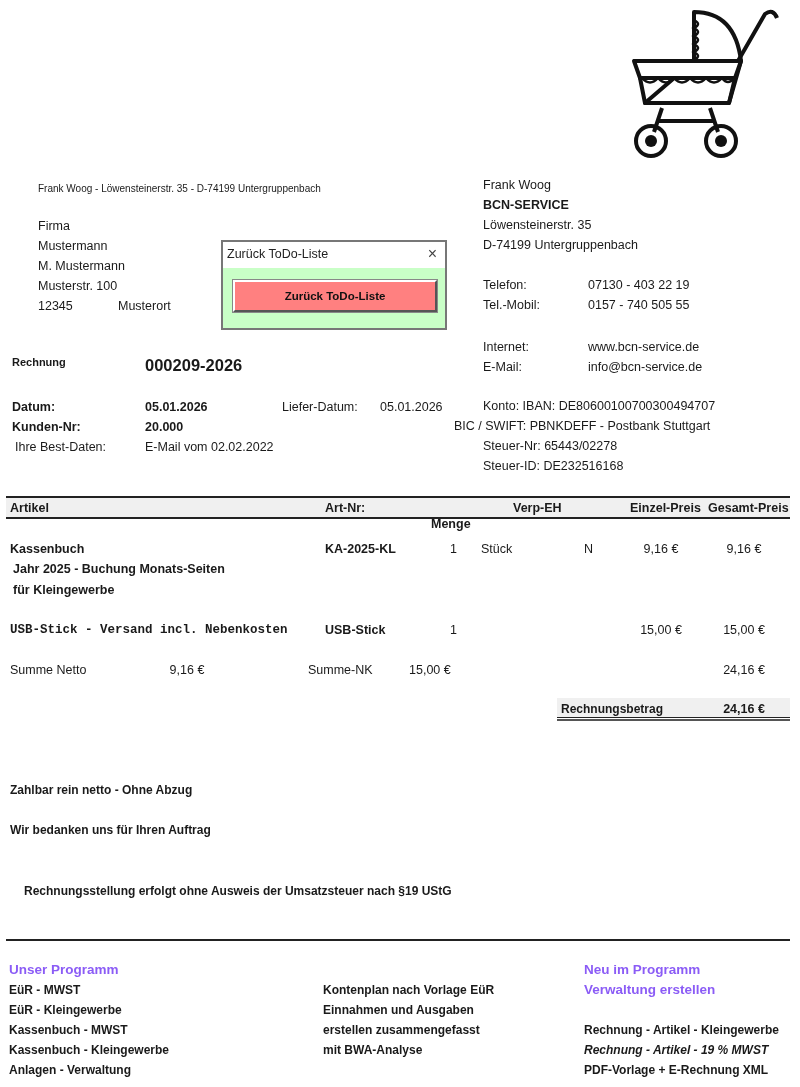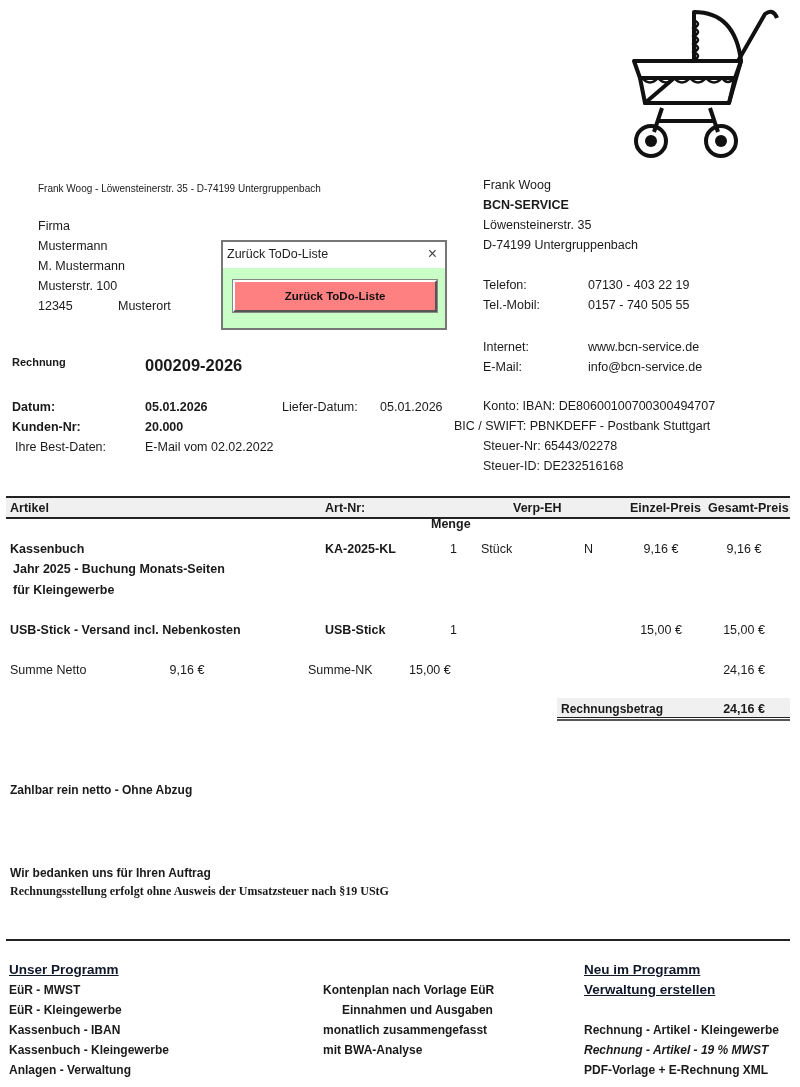--- a/index.html
+++ b/index.html
@@ -6,21 +6,21 @@
   html, body { width: 800px; height: 1087px; background: #ffffff; overflow: hidden; }
   body { position: relative; font-family: "Liberation Sans", "DejaVu Sans", sans-serif; color: #1a1a1a; font-size: 12.5px; }
   .abs { position: absolute; white-space: nowrap; }
   .b { font-weight: bold; }
   .r { text-align: center; }
   .logo { position: absolute; left: 625px; top: 8px; width: 160px; height: 155px; }
   .sender-line { font-size: 10px; }
   .line { position: absolute; background: #222; }
   .hdr-bg { position: absolute; left: 6px; top: 498px; width: 784px; height: 20px; background: #f0f0f0; }
   .total-bg { position: absolute; left: 557px; top: 698px; width: 233px; height: 19px; background: #f0f0f0; }
-  .red { color: #0f172a; font-weight: bold; font-size: 13.5px; text-decoration: underline; }
+  .red { color: #8b5cf6; font-weight: bold; font-size: 13.5px; }
   .foot { font-weight: bold; font-size: 12px; }
 
   
   .dialog { position: absolute; left: 221px; top: 240px; width: 226px; height: 90px; border: 2px solid #777; background: #c9ffc7; }
   .dialog-title { position: absolute; left: 0; top: 0; width: 222px; height: 26px; background: #ffffff; }
   .dialog-title-text { position: absolute; left: 4px; top: 5px; font-size: 12.5px; color: #222; }
   .dialog-close { position: absolute; right: 8px; top: 3px; font-size: 16px; color: #444; cursor: pointer; line-height: 18px; }
   .dialog-btn { position: absolute; left: 10px; top: 38px; width: 204px; height: 32px; background: #ff8080; border: 1px solid #666; border-right: 2px solid #555; border-bottom: 2px solid #555; border-top: 2px solid #fff; border-left: 2px solid #fff; font-weight: bold; font-size: 11.5px; color: #111; display: flex; align-items: center; justify-content: center; cursor: pointer; box-shadow: 0 0 0 1px #888; }
 </style>
 </head>
@@ -117,21 +117,21 @@
   <div class="abs b" style="left:13px; top:583px;">für Kleingewerbe</div>
   <div class="abs b" style="left:325px; top:542px;">KA-2025-KL</div>
   <div class="abs" style="left:450px; top:542px;">1</div>
   <div class="abs" style="left:481px; top:542px;">Stück</div>
   <div class="abs" style="left:584px; top:542px;">N</div>
   <div class="abs r" style="left:620px; width:82px; top:542px;">9,16 €</div>
   <div class="abs r" style="left:700px; width:88px; top:542px;">9,16 €</div>
 </div>
 
 <div>
-  <div class="abs b" style="left:10px; top:623px;">USB-Stick - Versand incl. Nebenkosten</div>
+  <div class="abs b" style="left:10px; top:623px;font-family:Liberation Mono, monospace;">USB-Stick - Versand incl. Nebenkosten</div>
   <div class="abs b" style="left:325px; top:623px;">USB-Stick</div>
   <div class="abs" style="left:450px; top:623px;">1</div>
   <div class="abs r" style="left:620px; width:82px; top:623px;">15,00 €</div>
   <div class="abs r" style="left:700px; width:88px; top:623px;">15,00 €</div>
 </div>
 
 <div>
   <div class="abs" style="left:10px; top:663px;">Summe Netto</div>
   <div class="abs r" style="left:150px; width:74px; top:663px;">9,16 €</div>
   <div class="abs" style="left:308px; top:663px;">Summe-NK</div>
@@ -139,38 +139,38 @@
   <div class="abs r" style="left:700px; width:88px; top:663px;">24,16 €</div>
 </div>
 
 <div class="total-bg"></div>
 <div class="abs b" style="left:561px; top:702px; font-size:12px;">Rechnungsbetrag</div>
 <div class="abs b r" style="left:700px; width:88px; top:702px;">24,16 €</div>
 <div class="line" style="left:557px; top:717px; width:233px; height:1px;"></div>
 <div class="line" style="left:557px; top:719px; width:233px; height:2px; background:#555;"></div>
 
 <div class="abs foot" style="left:10px; top:783px;">Zahlbar rein netto - Ohne Abzug</div>
-<div class="abs foot" style="left:10px; top:823px;margin-top:43px;">Wir bedanken uns für Ihren Auftrag</div>
-<div class="abs foot" style="left:10px; top:884px;font-family:Liberation Serif, serif;">Rechnungsstellung erfolgt ohne Ausweis der Umsatzsteuer nach §19 UStG</div>
+<div class="abs foot" style="left:10px; top:823px;">Wir bedanken uns für Ihren Auftrag</div>
+<div class="abs foot" style="left:24px; top:884px;">Rechnungsstellung erfolgt ohne Ausweis der Umsatzsteuer nach §19 UStG</div>
 
 <div class="line" style="left:6px; top:939px; width:784px; height:2px;"></div>
 
 <div class="abs red" style="left:9px; top:962px;">Unser Programm</div>
 <div>
   <div class="abs foot" style="left:9px; top:983px;">EüR - MWST</div>
   <div class="abs foot" style="left:9px; top:1003px;">EüR - Kleingewerbe</div>
-  <div class="abs foot" style="left:9px; top:1023px;">Kassenbuch - IBAN</div>
+  <div class="abs foot" style="left:9px; top:1023px;">Kassenbuch - MWST</div>
   <div class="abs foot" style="left:9px; top:1043px;">Kassenbuch - Kleingewerbe</div>
   <div class="abs foot" style="left:9px; top:1063px;">Anlagen - Verwaltung</div>
 </div>
 
 <div>
   <div class="abs foot" style="left:323px; top:983px;">Kontenplan nach Vorlage EüR</div>
-  <div class="abs foot" style="left:342px; top:1003px;">Einnahmen und Ausgaben</div>
-  <div class="abs foot" style="left:323px; top:1023px;">monatlich zusammengefasst</div>
+  <div class="abs foot" style="left:323px; top:1003px;">Einnahmen und Ausgaben</div>
+  <div class="abs foot" style="left:323px; top:1023px;">erstellen zusammengefasst</div>
   <div class="abs foot" style="left:323px; top:1043px;">mit BWA-Analyse</div>
 </div>
 
 <div class="abs red" style="left:584px; top:962px;">Neu im Programm</div>
 <div class="abs red" style="left:584px; top:982px;">Verwaltung erstellen</div>
 <div>
   <div class="abs foot" style="left:584px; top:1023px;">Rechnung - Artikel - Kleingewerbe</div>
   <div class="abs foot" style="left:584px; top:1043px;font-style:italic;">Rechnung - Artikel - 19 % MWST</div>
   <div class="abs foot" style="left:584px; top:1063px;">PDF-Vorlage  +  E-Rechnung XML</div>
 </div>

